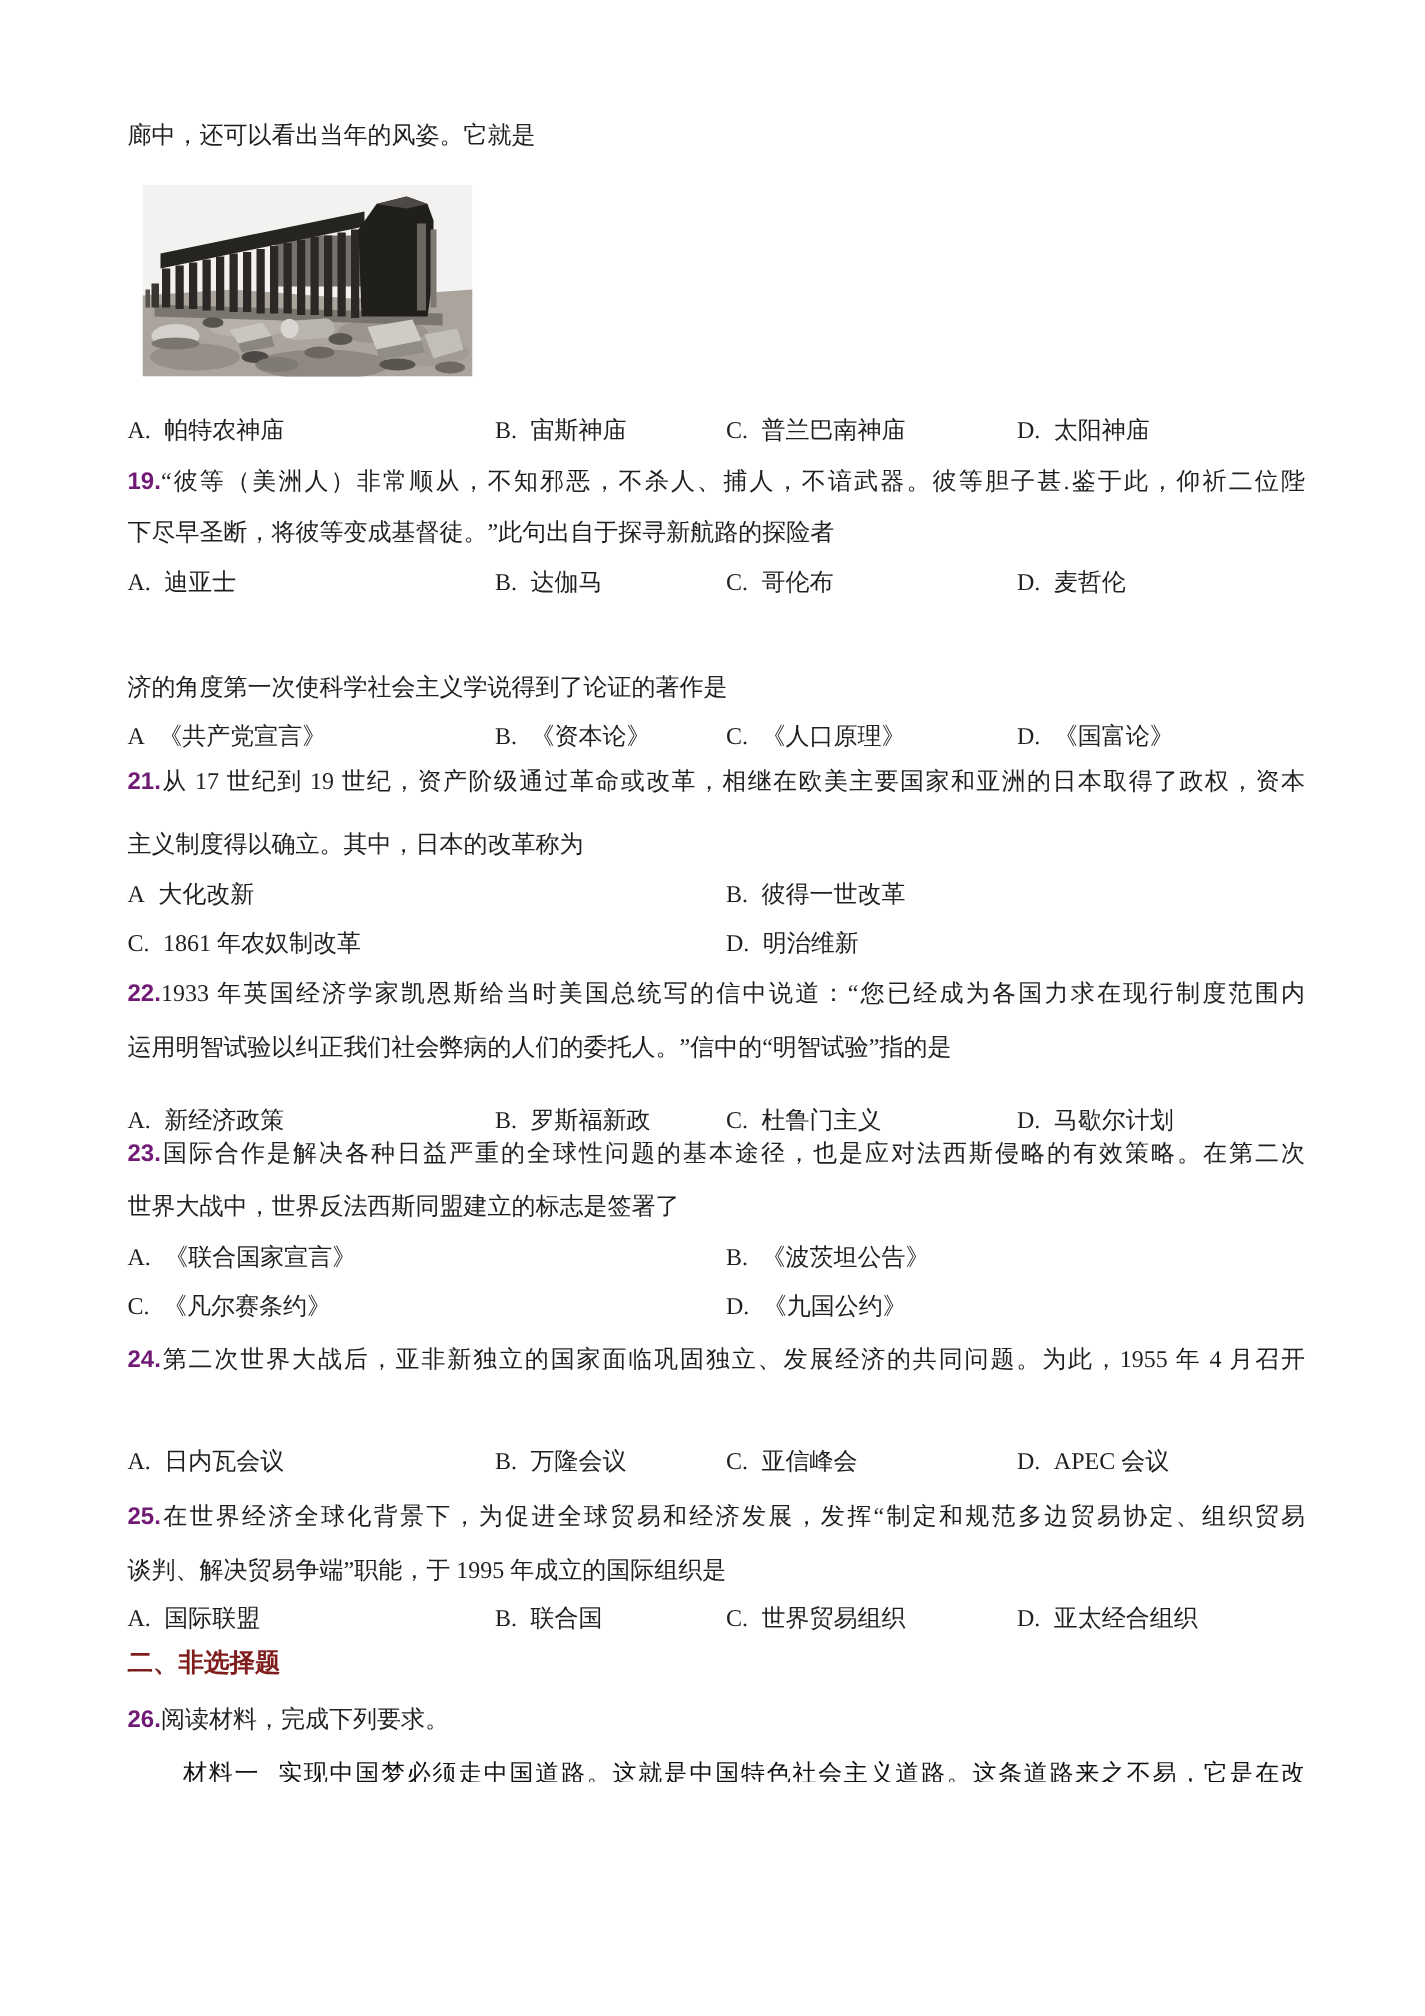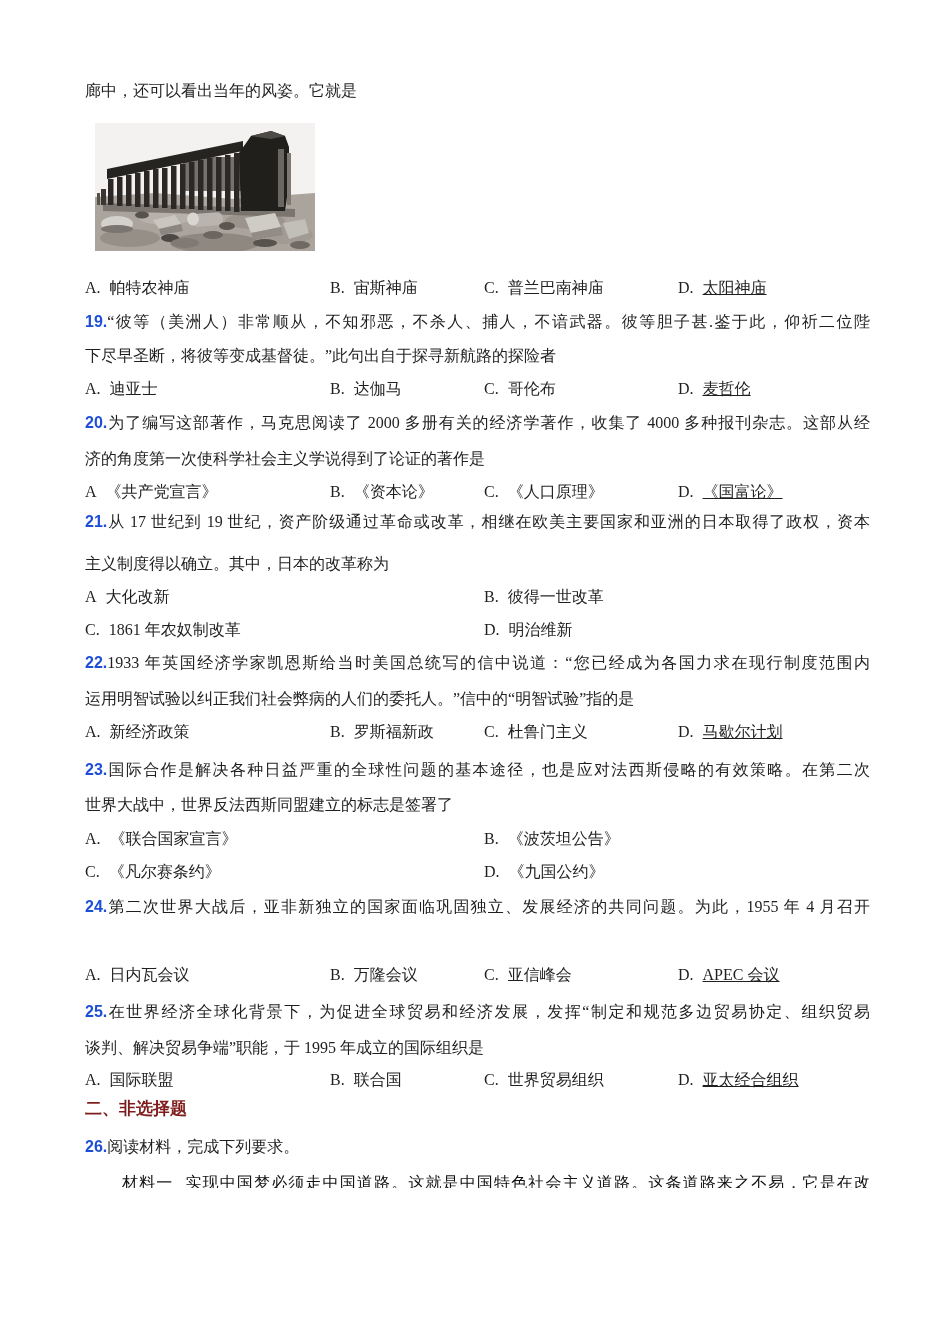--- a/index.html
+++ b/index.html
@@ -15,28 +15,28 @@
     position:absolute;left:85px;width:785px;
     line-height:21px;white-space:nowrap;
   }
   .j{
     white-space:normal;
     text-align:justify;
     text-align-last:justify;
   }
   .qnum{
     font-family:"Liberation Sans","DejaVu Sans",sans-serif;
-    font-weight:bold;color:#1d4ed8;
+    font-weight:bold;color:#701a75;
   }
   .optrow{height:22px;}
   .opt{position:absolute;top:0;white-space:nowrap;}
   .c1{left:0;}
   .c2{left:200px;margin-left:45px;}
   .c3{left:399px;}
-  .c4{left:593px;text-decoration:underline;}
+  .c4{left:593px;}
   .ol{display:inline-block;margin-right:9px;}
   .sec{
     font-family:"Liberation Sans","DejaVu Sans",sans-serif;
     font-weight:bold;font-size:17px;color:#7f1d1d;
   }
   .mat{
     left:122px;width:748px;
     font-family:"Liberation Sans","DejaVu Sans",sans-serif;
     font-weight:normal;color:#111;
   }
@@ -127,23 +127,20 @@
   <div class="line" style="top:345px">
     <span>下尽早圣断，将彼等变成基督徒。”此句出自于探寻新航路的探险者</span>
   </div>
   <div class="line optrow" style="top:378px">
     <span class="opt c1"><span class="ol">A.</span><span>迪亚士</span></span>
     <span class="opt c2"><span class="ol">B.</span><span>达伽马</span></span>
     <span class="opt c3"><span class="ol">C.</span><span>哥伦布</span></span>
     <span class="opt c4"><span class="ol">D.</span><span>麦哲伦</span></span>
   </div>
 
-  <div class="line j" style="top:412px">
-    <span class="qnum">20.</span><span>为了编写这部著作，马克思阅读了 2000 多册有关的经济学著作，收集了 4000 多种报刊杂志。这部从经</span>
-  </div>
   <div class="line" style="top:448px">
     <span>济的角度第一次使科学社会主义学说得到了论证的著作是</span>
   </div>
   <div class="line optrow" style="top:481px">
     <span class="opt c1"><span class="ol">A</span><span>《共产党宣言》</span></span>
     <span class="opt c2"><span class="ol">B.</span><span>《资本论》</span></span>
     <span class="opt c3"><span class="ol">C.</span><span>《人口原理》</span></span>
     <span class="opt c4"><span class="ol">D.</span><span>《国富论》</span></span>
   </div>
 
@@ -161,21 +158,21 @@
     <span class="opt c1"><span class="ol">C.</span><span>1861 年农奴制改革</span></span>
     <span class="opt c3"><span class="ol">D.</span><span>明治维新</span></span>
   </div>
 
   <div class="line j" style="top:652px">
     <span class="qnum">22.</span><span>1933 年英国经济学家凯恩斯给当时美国总统写的信中说道：“您已经成为各国力求在现行制度范围内</span>
   </div>
   <div class="line" style="top:688px">
     <span>运用明智试验以纠正我们社会弊病的人们的委托人。”信中的“明智试验”指的是</span>
   </div>
-  <div class="line optrow" style="top:721px">
+  <div class="line optrow" style="top:737px">
     <span class="opt c1"><span class="ol">A.</span><span>新经济政策</span></span>
     <span class="opt c2"><span class="ol">B.</span><span>罗斯福新政</span></span>
     <span class="opt c3"><span class="ol">C.</span><span>杜鲁门主义</span></span>
     <span class="opt c4"><span class="ol">D.</span><span>马歇尔计划</span></span>
   </div>
 
   <div class="line j" style="top:759px">
     <span class="qnum">23.</span><span>国际合作是解决各种日益严重的全球性问题的基本途径，也是应对法西斯侵略的有效策略。在第二次</span>
   </div>
   <div class="line" style="top:794px">

